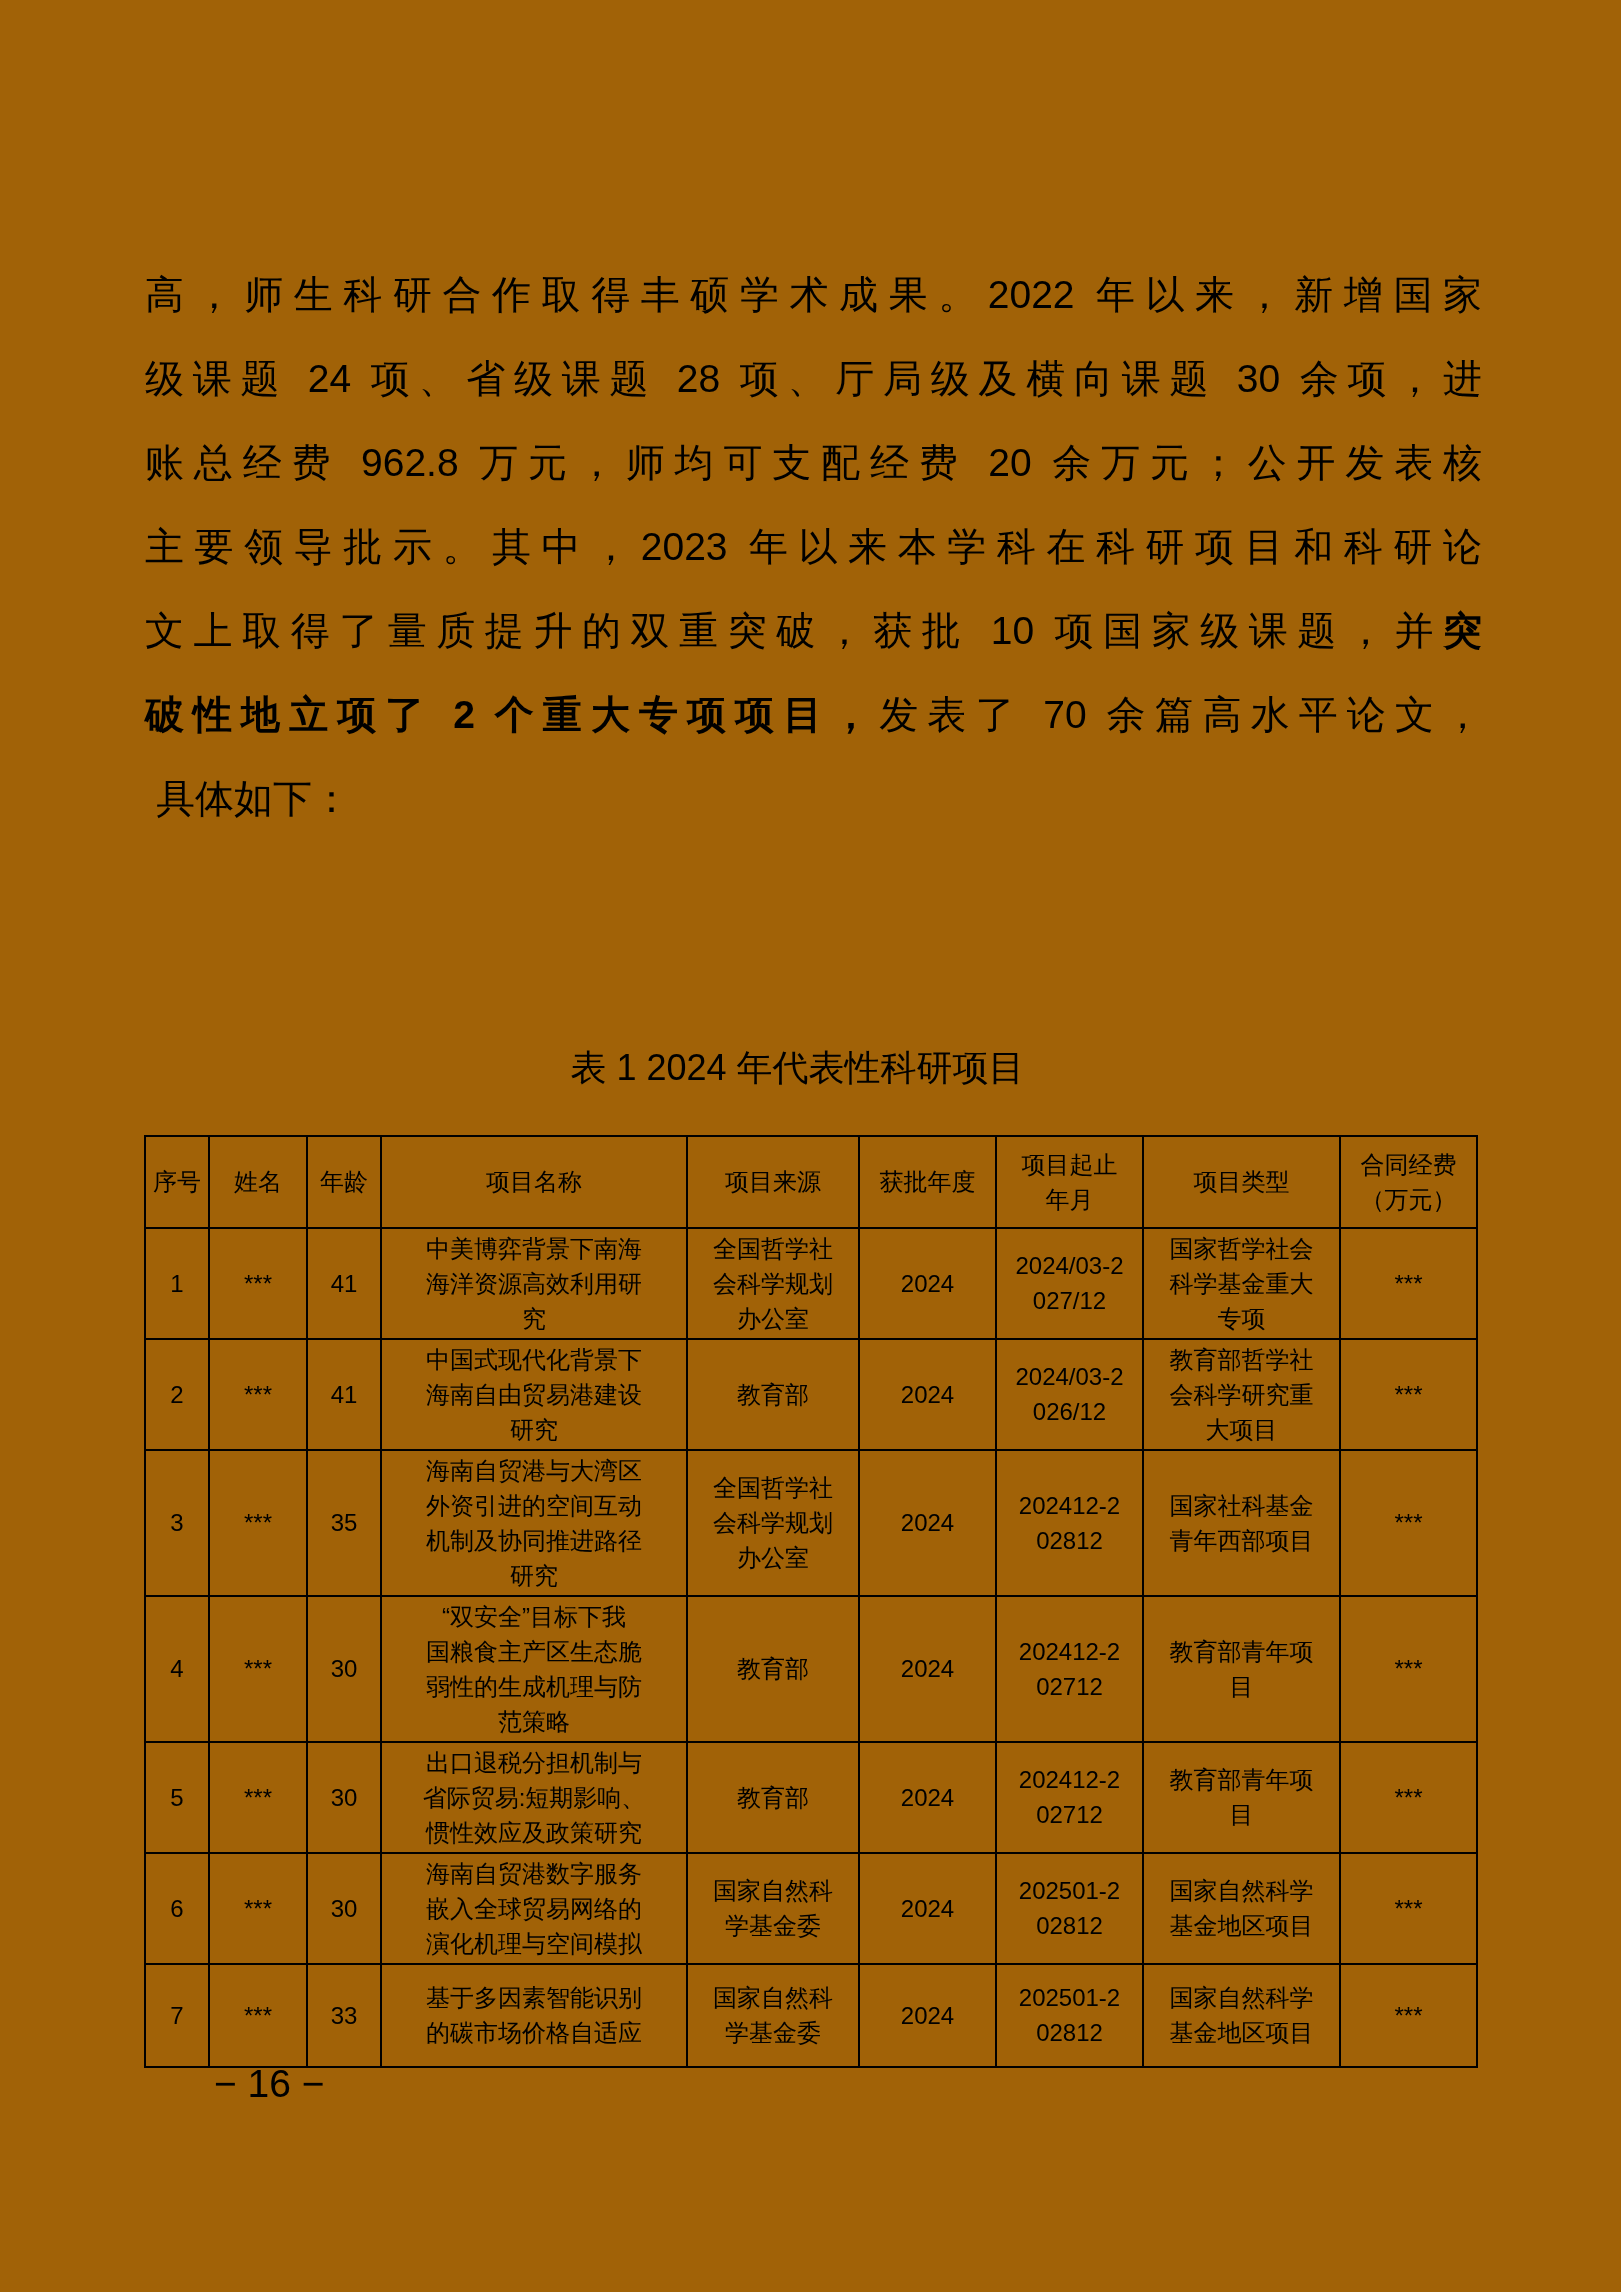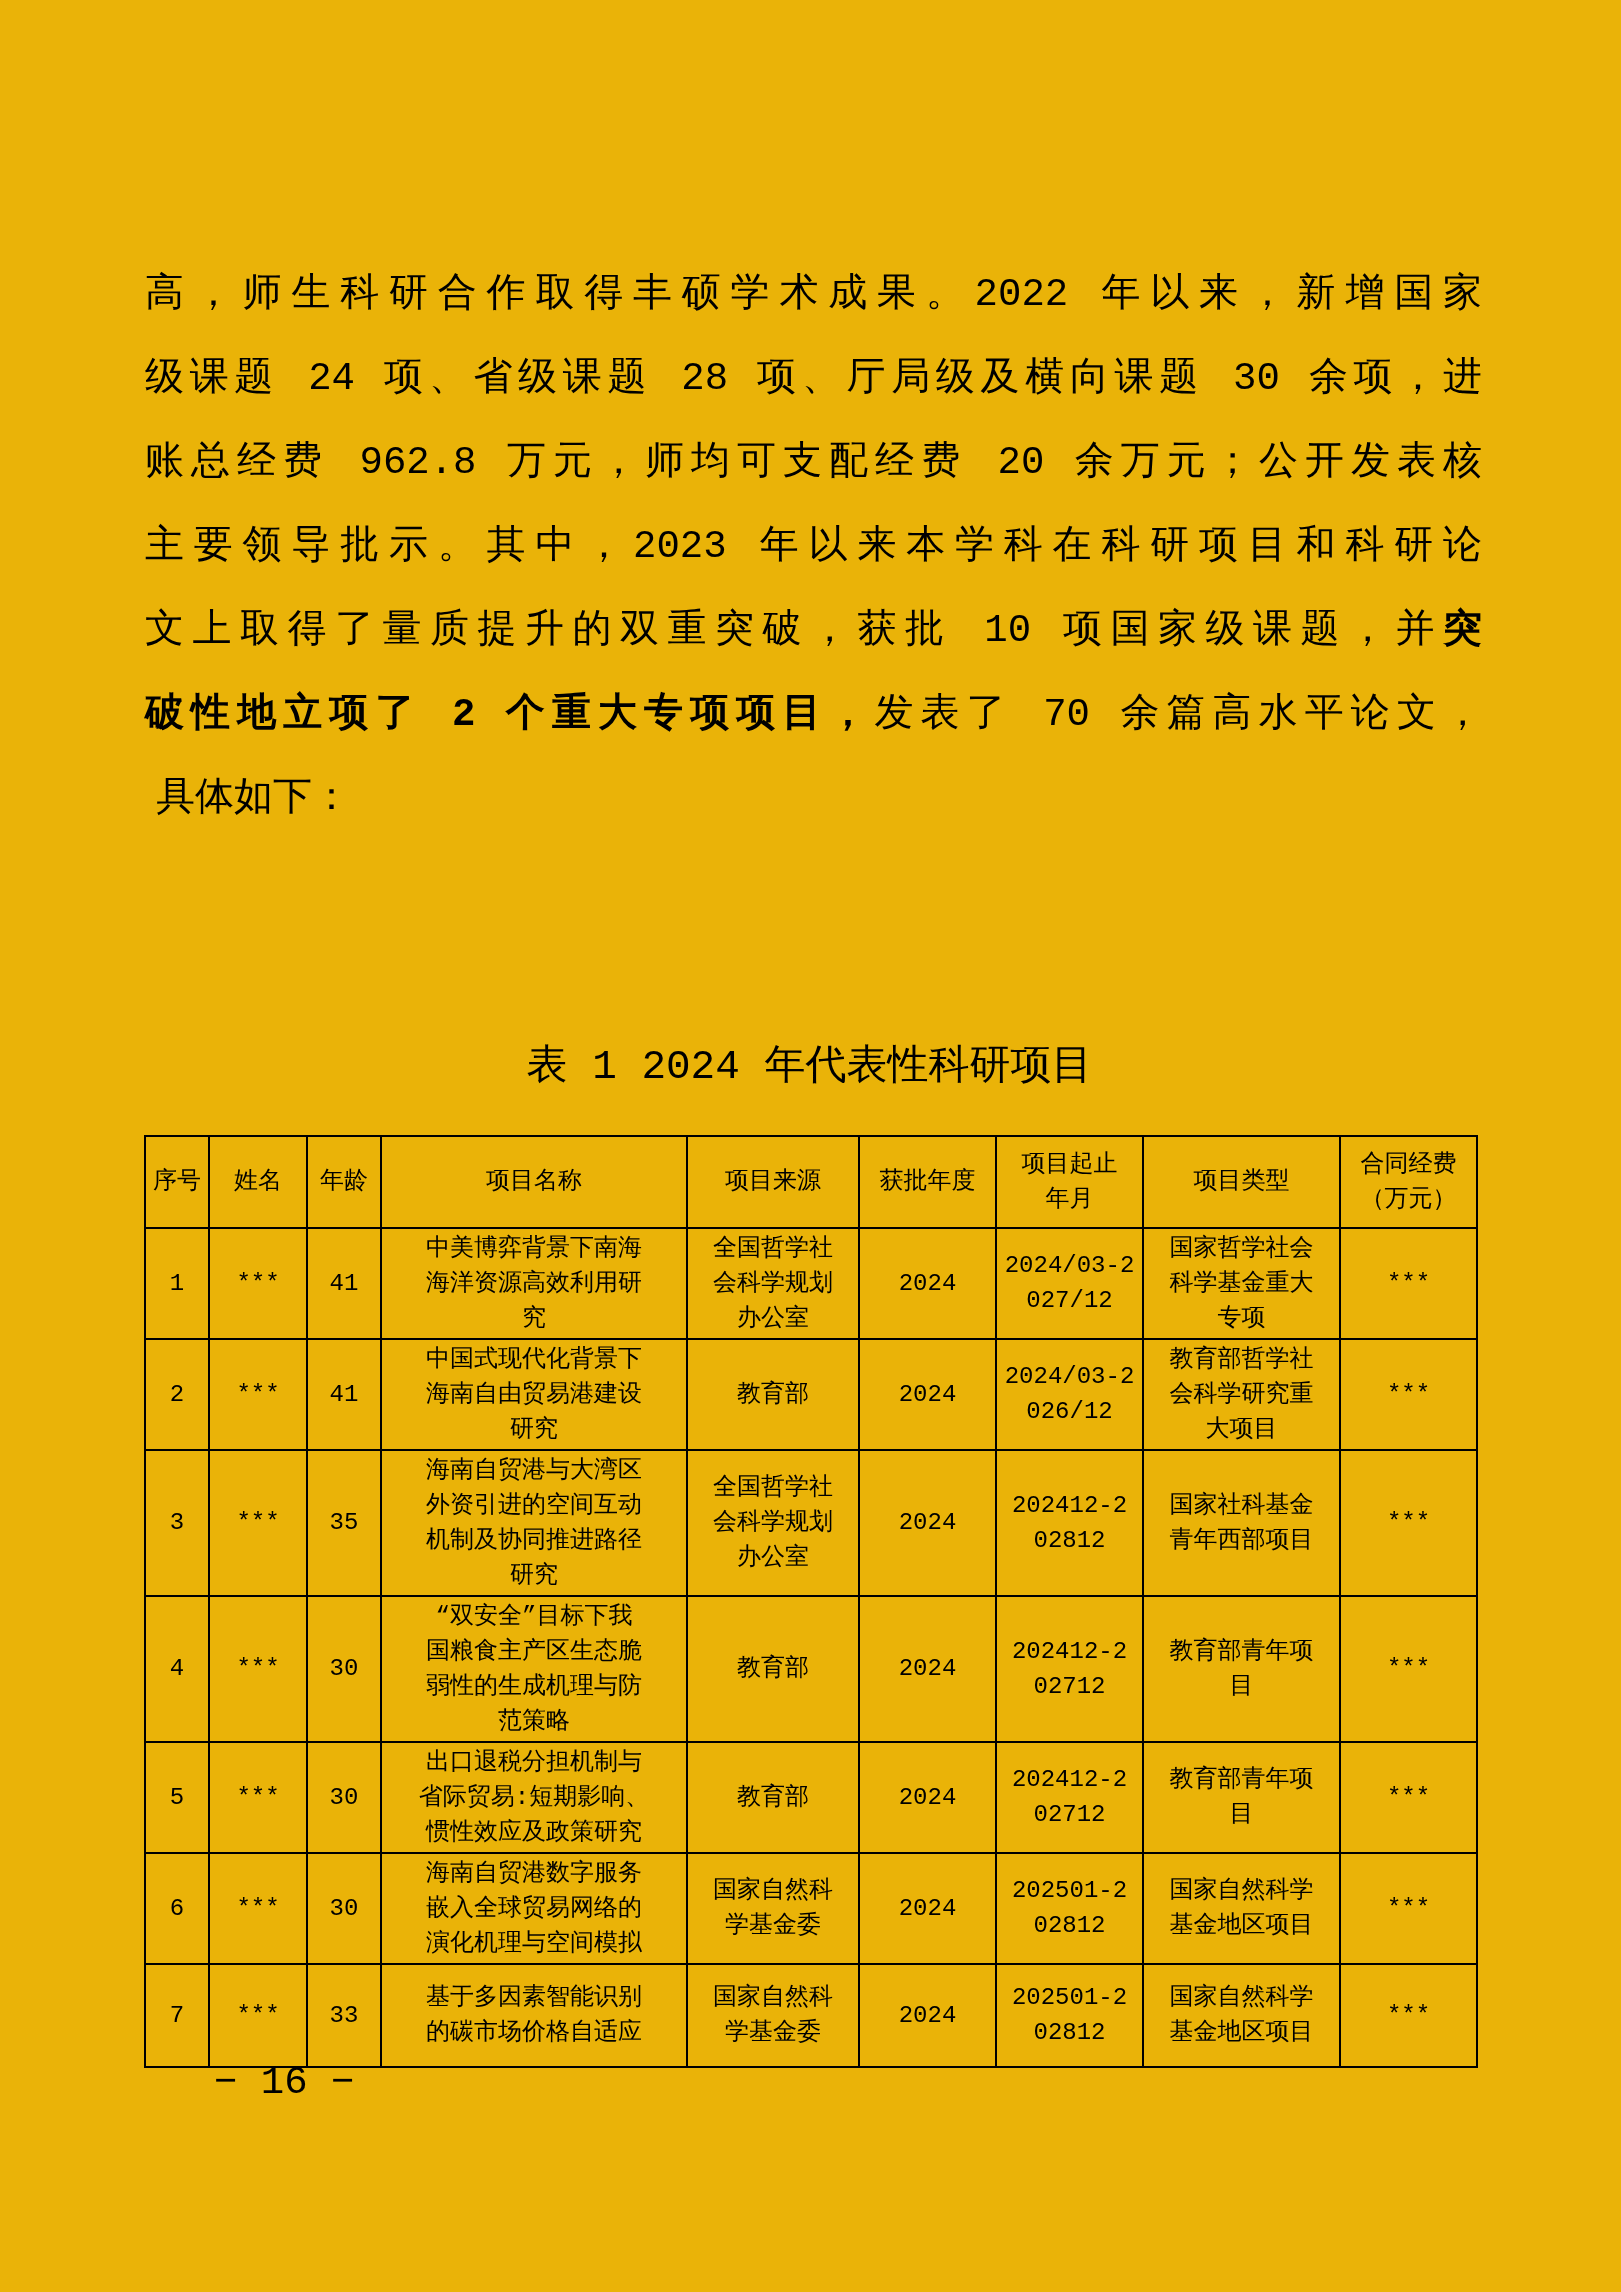--- a/index.html
+++ b/index.html
@@ -1,22 +1,22 @@
 <!DOCTYPE html>
 <html><head>
 <meta charset="utf-8">
 <style>
   html, body { margin: 0; padding: 0; background: #ffffff; }
   .page {
     position: relative;
     width: 1621px;
     height: 2293px;
-    background: #eab308;
+    background: #a16207;
     color: #000000;
-    font-family: Liberation Mono, monospace;
+    font-family: Liberation Sans, sans-serif;
     overflow: hidden;
   }
   .para {
     position: absolute;
     left: 145px;
     top: 253px;
     width: 1337px;
     font-size: 39px;
   }
   .line {
@@ -26,25 +26,25 @@
     text-align-last: justify;
     white-space: nowrap;
   }
   .line.last {
     text-align-last: left;
     margin-left: 11px;
   }
   .b { font-weight: bold; }
   .caption {
     position: absolute;
-    left: 141px;
+    left: 129px;
     top: 1045px;
     width: 1337px;
     text-align: center;
-    font-size: 41px;
+    font-size: 36px;
     line-height: 45px;
   }
   table.projects {
     position: absolute;
     left: 144px;
     top: 1135px;
     width: 1331px;
     border-collapse: collapse;
     table-layout: fixed;
     font-size: 24px;

